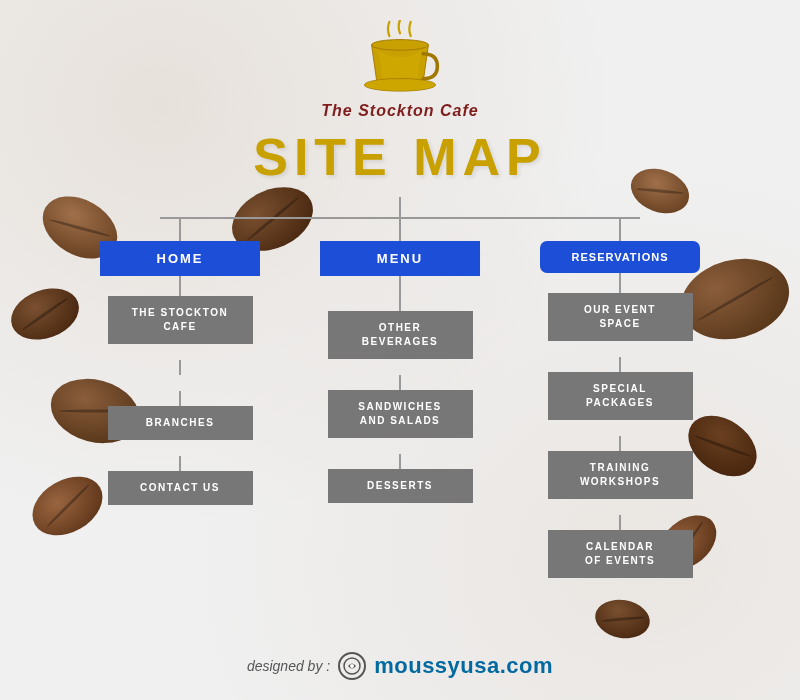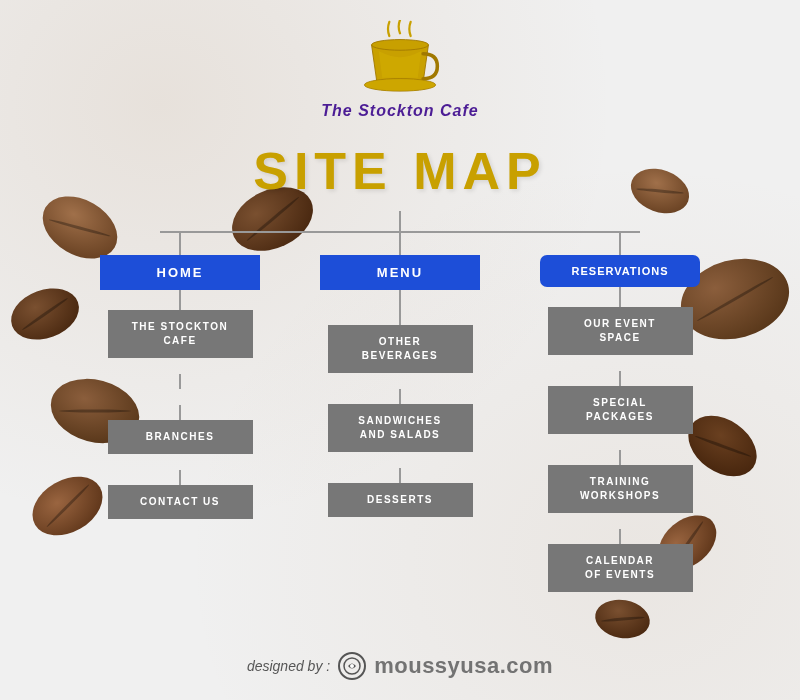--- a/index.html
+++ b/index.html
@@ -123,35 +123,35 @@
       align-items: center;
       margin-bottom: 5px;
     }
 
     .cup-svg {
       width: 90px;
       height: 80px;
     }
 
     .brand-name {
-      color: #4c1d95;
+      color: #7f1d1d;
       font-size: 16px;
       font-style: italic;
       font-weight: bold;
       letter-spacing: 1px;
       margin-top: 2px;
     }
 
     .site-map-title {
       color: #c8a000;
       font-size: 52px;
       font-weight: 900;
       letter-spacing: 6px;
       text-transform: uppercase;
-      margin-top: 16px;
+      margin-top: 2px;
       text-shadow: 2px 2px 4px rgba(0,0,0,0.1);
       text-align: right;
     }
 
     
     .tree-container {
       position: relative;
       width: 700px;
       margin-top: 10px;
     }
@@ -296,21 +296,21 @@
       align-items: center;
       justify-content: center;
       font-size: 10px;
       font-weight: bold;
       color: #555;
     }
 
     .footer-domain {
       font-size: 22px;
       font-weight: 900;
-      color: #737373;
+      color: #0369a1;
       letter-spacing: 0.5px;
     }
   </style>
 </head>
 <body>
 
 <div class="bean bean1"></div>
 <div class="bean bean2"></div>
 <div class="bean bean3"></div>
 <div class="bean bean4"></div>

